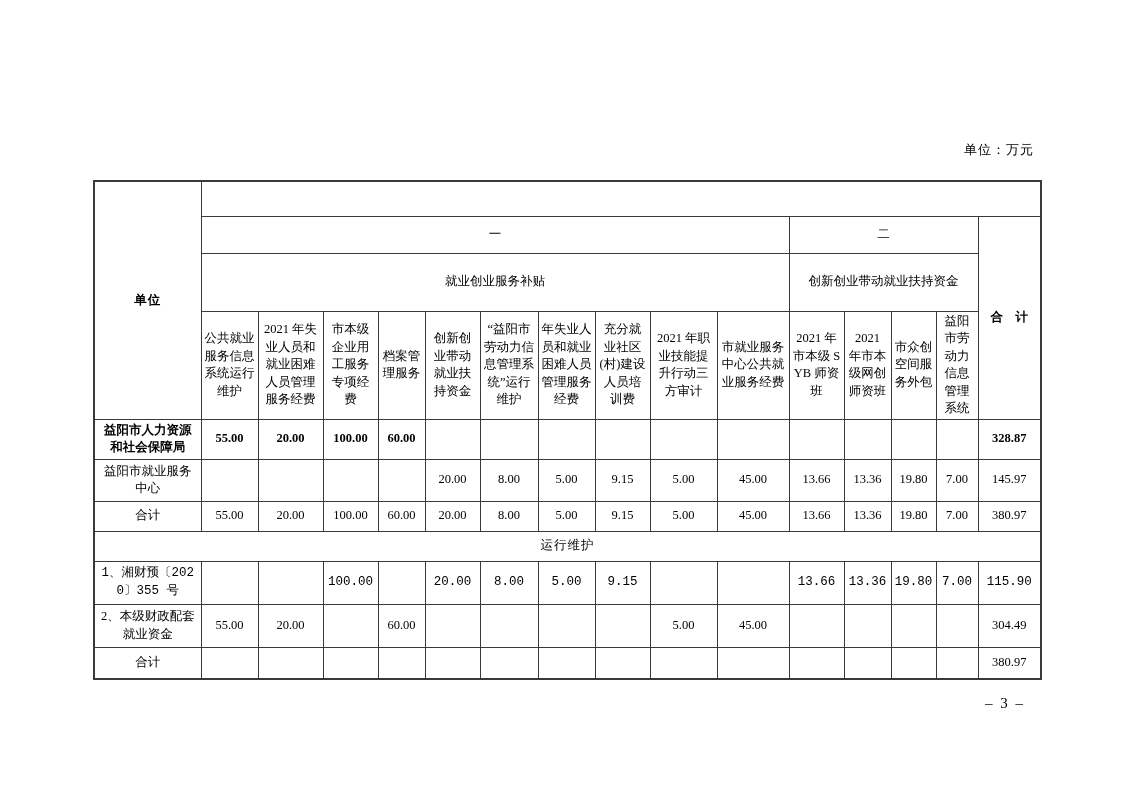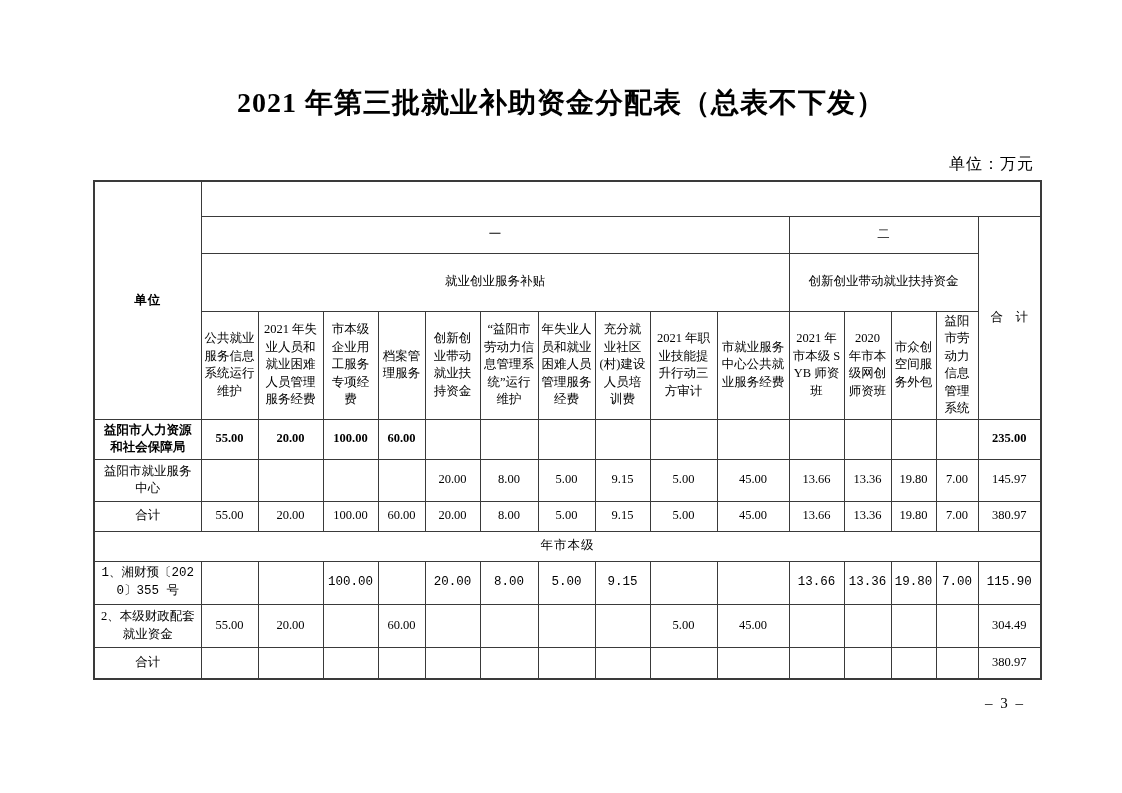--- a/index.html
+++ b/index.html
@@ -16,23 +16,23 @@
     position:absolute;
     top:84px;left:0;
     width:100%;
     text-align:center;
     font-size:28px;
     font-weight:bold;
     letter-spacing:1px;
   }
   .unit-note{
     position:absolute;
-    top:154px;
+    top:141px;
     right:88px;
-    font-size:16px;
+    font-size:13px;
     letter-spacing:1px;
     margin-left:12px;
   }
   table.alloc{
     position:absolute;
     left:93px;top:180px;
     width:947px;
     border-collapse:collapse;
     table-layout:fixed;
     border:2px solid #3a3a3a;
@@ -43,39 +43,38 @@
     vertical-align:middle;
     padding:1px 3px;
     font-size:12.5px;
     line-height:1.4;
     overflow:hidden;
     word-break:break-all;
   }
   td.unit-head{font-weight:bold;font-size:14px;letter-spacing:1px;}
   td.group-label{font-size:14px;}
   td.subgroup-label{font-weight:normal;font-size:14.5px;line-height:1.45;padding:1px 14px;}
-  td.total-head{font-weight:normal;font-size:15px;}
+  td.total-head{font-weight:bold;font-size:15px;}
   td.colhead{font-size:12px;line-height:1.5;padding:2px 5px;}
   td.rowlabel{font-size:12.5px;padding:2px 5px;}
   td.num{font-size:12.5px;}
   td.divider-cell{font-size:12.5px;letter-spacing:1px;}
   .page-number{
     position:absolute;
     top:695px;
     right:97px;
     font-size:15px;
     letter-spacing:2px;
   }
 </style>
 </head>
 <body>
 
 <div class="page">
 
-  <div class="doc-title">2021 年第三批就业补助资金分配表（总表不下发）</div>
 
   <div class="unit-note">单位：万元</div>
 
   <table class="alloc">
     <colgroup id="alloc-cols">
         <col style="width: 107px;">
         <col style="width: 57px;">
         <col style="width: 65px;">
         <col style="width: 55px;">
         <col style="width: 47px;">
@@ -110,21 +109,21 @@
           <td class="colhead">2021 年失业人员和就业困难人员管理服务经费</td>
           <td class="colhead">市本级企业用工服务专项经费</td>
           <td class="colhead">档案管理服务</td>
           <td class="colhead">创新创业带动就业扶持资金</td>
           <td class="colhead">“益阳市劳动力信息管理系统”运行维护</td>
           <td class="colhead">年失业人员和就业困难人员管理服务经费</td>
           <td class="colhead">充分就业社区(村)建设人员培训费</td>
           <td class="colhead">2021 年职业技能提升行动三方审计</td>
           <td class="colhead">市就业服务中心公共就业服务经费</td>
           <td class="colhead">2021 年市本级 SYB 师资班</td>
-          <td class="colhead">2020 年市本级网创师资班</td>
+          <td class="colhead">2021 年市本级网创师资班</td>
           <td class="colhead">市众创空间服务外包</td>
           <td class="colhead">益阳市劳动力信息管理系统</td>
         </tr>
     </tbody>
     <tbody id="data-body">
         <tr style="height: 40px; font-weight: bold;">
           <td class="rowlabel">益阳市人力资源和社会保障局</td>
           <td class="num">55.00</td>
           <td class="num">20.00</td>
           <td class="num">100.00</td>
@@ -132,21 +131,21 @@
           <td class="num"></td>
           <td class="num"></td>
           <td class="num"></td>
           <td class="num"></td>
           <td class="num"></td>
           <td class="num"></td>
           <td class="num"></td>
           <td class="num"></td>
           <td class="num"></td>
           <td class="num"></td>
-          <td class="num">235.00</td>
+          <td class="num">328.87</td>
         </tr>
         <tr style="height: 42px;">
           <td class="rowlabel">益阳市就业服务中心</td>
           <td class="num"></td>
           <td class="num"></td>
           <td class="num"></td>
           <td class="num"></td>
           <td class="num">20.00</td>
           <td class="num">8.00</td>
           <td class="num">5.00</td>
@@ -171,21 +170,21 @@
           <td class="num">9.15</td>
           <td class="num">5.00</td>
           <td class="num">45.00</td>
           <td class="num">13.66</td>
           <td class="num">13.36</td>
           <td class="num">19.80</td>
           <td class="num">7.00</td>
           <td class="num">380.97</td>
         </tr>
         <tr style="height: 30px;">
-          <td colspan="16" class="divider-cell">年市本级</td>
+          <td colspan="16" class="divider-cell">运行维护</td>
         </tr>
         <tr style="height: 43px; font-family: Liberation Mono, monospace;">
           <td class="rowlabel">1、湘财预〔2020〕355 号</td>
           <td class="num"></td>
           <td class="num"></td>
           <td class="num">100.00</td>
           <td class="num"></td>
           <td class="num">20.00</td>
           <td class="num">8.00</td>
           <td class="num">5.00</td>

